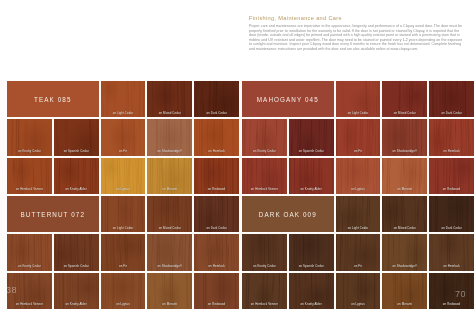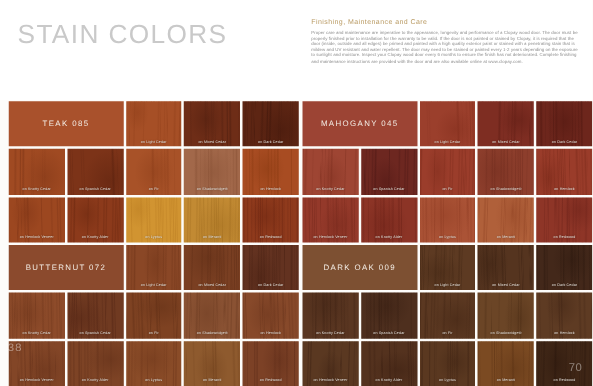--- a/index.html
+++ b/index.html
@@ -65,32 +65,31 @@
   }
 
   
   .grain{position:absolute;left:0;top:0;right:0;bottom:0;pointer-events:none;}
 
   
   .page-num{
     position:absolute;font-size:9px;color:rgba(255,255,255,.42);
     letter-spacing:.5px;
   }
-  #page-num-left{left:6px;bottom:25px;font-family:Liberation Mono, monospace;}
+  #page-num-left{left:6px;bottom:14px;}
   #page-num-right{right:8px;bottom:10px;}
 </style>
 </head>
 <body>
 
 <div id="page">
 
   <div id="header">
 
     <div id="title-block">
-      <div class="title-line l2">STAIN COLORS</div>
     </div>
 
     <div id="care-block">
       <div id="care-heading">Finishing, Maintenance and Care</div>
       <div id="care-body">Proper care and maintenance are imperative to the appearance, longevity and performance of a Clopay wood door. The door must be properly finished prior to installation for the warranty to be valid. If the door is not painted or stained by Clopay, it is required that the door (inside, outside and all edges) be primed and painted with a high quality exterior paint or stained with a penetrating stain that is mildew and UV resistant and water repellent. The door may need to be stained or painted every 1-2 years depending on the exposure to sunlight and moisture. Inspect your Clopay wood door every 6 months to ensure the finish has not deteriorated. Complete finishing and maintenance instructions are provided with the door and are also available online at www.clopay.com.</div>
     </div>
 
   </div>
 
   <div id="panel-0" class="panel">

